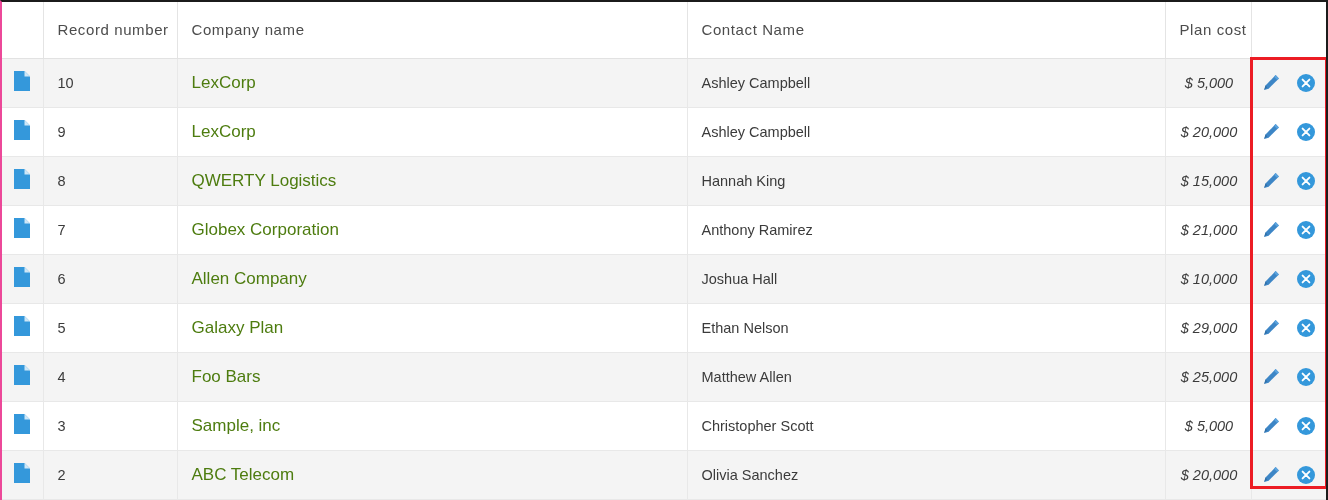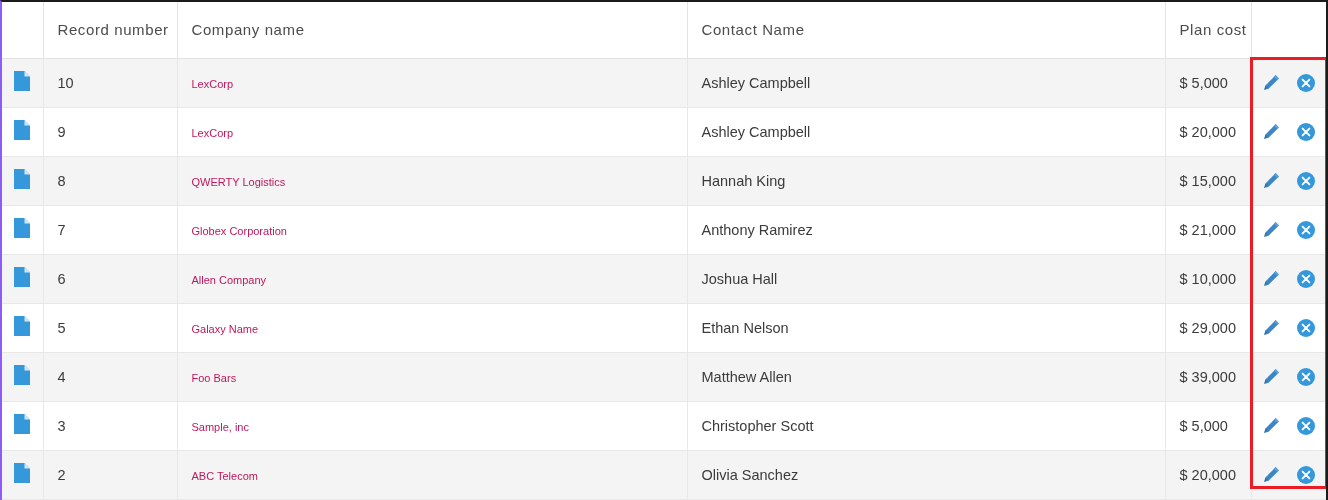--- a/index.html
+++ b/index.html
@@ -8,21 +8,21 @@
     background: #ffffff;
     font-family: "Liberation Sans", sans-serif;
   }
   #page {
     position: relative;
     width: 1328px;
     height: 500px;
     overflow: hidden;
     background: #ffffff;
     border-top: 2px solid #1b1b1b;
-    border-left: 2px solid #8b5cf6;
+    border-left: 2px solid #ec4899;
     border-right: 2px solid #1b1b1b;
     box-sizing: border-box;
   }
   table.grid {
     width: 100%;
     border-collapse: collapse;
     table-layout: fixed;
   }
   col.c-icon   { width: 41px; }
   col.c-rec    { width: 134px; }
@@ -59,25 +59,25 @@
     padding: 0 14px;
     vertical-align: middle;
     white-space: nowrap;
     overflow: hidden;
   }
   tbody tr.odd td { background: #f4f4f4; }
   tbody tr.even td { background: #ffffff; }
 
   td.td-icon { padding: 0; text-align: center; }
   td.td-comp a {
-    color: #be185d;
+    color: #4d7c0f;
     text-decoration: none;
-    font-size: 11px;
-  }
-  td.td-plan { text-align: left; padding-right: 12px; }
+    font-size: 17px;
+  }
+  td.td-plan { text-align: center; padding-right: 12px; font-style: italic; }
   td.td-act  { border-right: none; padding: 0; }
 
   .act-wrap {
     display: flex;
     align-items: center;
     justify-content: center;
     gap: 13px;
     height: 100%;
   }
   .icon-btn {
@@ -262,21 +262,21 @@
               </span>
             </div>
           </td>
         </tr>
         <tr class="even">
           <td class="td-icon"><span class="doc-icon"><svg width="16" height="20" viewBox="0 0 16 20" xmlns="http://www.w3.org/2000/svg">
                 <path d="M0 0 L10.5 0 L16 5.5 L16 20 L0 20 Z" fill="#3498db"></path>
                 <path d="M10.5 0 L16 5.5 L10.5 5.5 Z" fill="#cfe7f7"></path>
               </svg></span></td>
           <td class="td-rec">5</td>
-          <td class="td-comp"><a href="#">Galaxy Name</a></td>
+          <td class="td-comp"><a href="#">Galaxy Plan</a></td>
           <td class="td-cont">Ethan Nelson</td>
           <td class="td-plan">$ 29,000</td>
           <td class="td-act">
             <div class="act-wrap">
               <span class="icon-btn">
                 <svg width="20" height="20" viewBox="0 0 20 20" xmlns="http://www.w3.org/2000/svg">
                   <path d="M14.6 2.1 L17.9 5.4 L7.6 15.7 L3.2 17.0 L4.5 12.6 Z" fill="#3d86c6"></path>
                   <path d="M3.2 17.0 L4.5 12.6 L6.2 14.3 Z" fill="#2f6ea6"></path>
                   <path d="M14.6 2.1 L17.9 5.4 L16.3 7.0 L13.0 3.7 Z" fill="#5ba3dd"></path>
                 </svg>
@@ -291,21 +291,21 @@
           </td>
         </tr>
         <tr class="odd">
           <td class="td-icon"><span class="doc-icon"><svg width="16" height="20" viewBox="0 0 16 20" xmlns="http://www.w3.org/2000/svg">
                 <path d="M0 0 L10.5 0 L16 5.5 L16 20 L0 20 Z" fill="#3498db"></path>
                 <path d="M10.5 0 L16 5.5 L10.5 5.5 Z" fill="#cfe7f7"></path>
               </svg></span></td>
           <td class="td-rec">4</td>
           <td class="td-comp"><a href="#">Foo Bars</a></td>
           <td class="td-cont">Matthew Allen</td>
-          <td class="td-plan">$ 39,000</td>
+          <td class="td-plan">$ 25,000</td>
           <td class="td-act">
             <div class="act-wrap">
               <span class="icon-btn">
                 <svg width="20" height="20" viewBox="0 0 20 20" xmlns="http://www.w3.org/2000/svg">
                   <path d="M14.6 2.1 L17.9 5.4 L7.6 15.7 L3.2 17.0 L4.5 12.6 Z" fill="#3d86c6"></path>
                   <path d="M3.2 17.0 L4.5 12.6 L6.2 14.3 Z" fill="#2f6ea6"></path>
                   <path d="M14.6 2.1 L17.9 5.4 L16.3 7.0 L13.0 3.7 Z" fill="#5ba3dd"></path>
                 </svg>
               </span>
               <span class="icon-btn">

